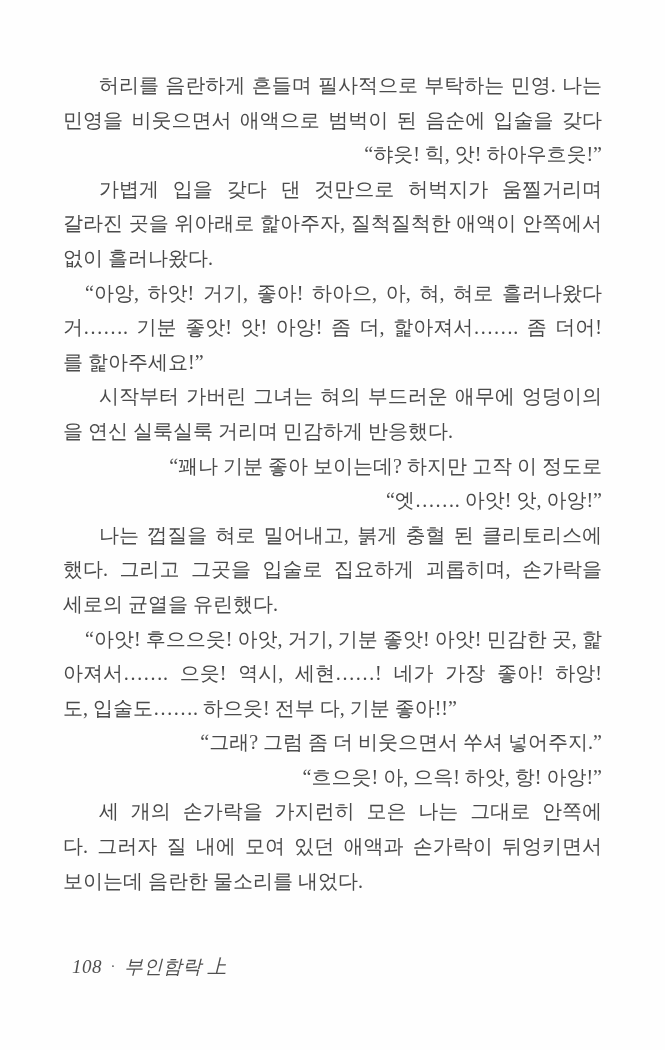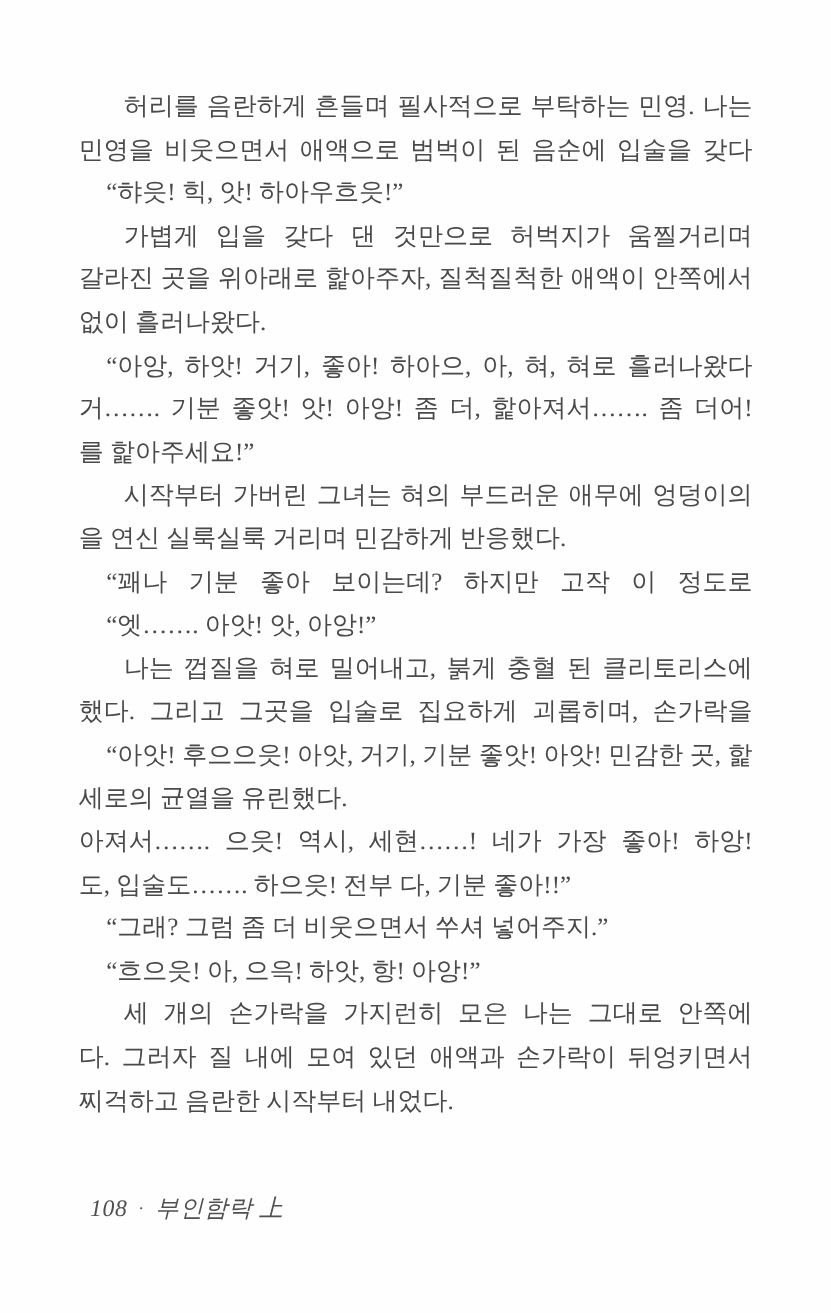--- a/index.html
+++ b/index.html
@@ -28,21 +28,21 @@
     height: 34.6px;
     overflow: hidden;
     text-align: left;
     word-break: keep-all;
   }
   .line.justify {
     text-align: justify;
     text-align-last: justify;
   }
   .line.indent   { text-indent: 36px; }
-  .line.indent-q { text-indent: 22px; }
+  .line.indent-q { text-indent: 22px; text-align: right; }
   .footer {
     position: absolute;
     left: 72px;
     top: 954px;
     font-size: 19px;
     color: #505050;
     letter-spacing: 0.5px;
     font-style: italic;
   }
   .footer .sep {
@@ -66,28 +66,28 @@
       <div class="line">없이 흘러나왔다.</div>
       <div class="line justify indent-q">“아앙, 하앗! 거기, 좋아! 하아으, 아, 혀, 혀로 흘러나왔다</div>
       <div class="line justify">거……. 기분 좋앗! 앗! 아앙! 좀 더, 핥아져서……. 좀 더어! 보지</div>
       <div class="line">를 핥아주세요!”</div>
       <div class="line justify indent">시작부터 가버린 그녀는 혀의 부드러운 애무에 엉덩이의 구멍</div>
       <div class="line">을 연신 실룩실룩 거리며 민감하게 반응했다.</div>
       <div class="line justify indent-q">“꽤나 기분 좋아 보이는데? 하지만 고작 이 정도로 만족하는</div>
       <div class="line indent-q">“엣……. 아앗! 앗, 아앙!”</div>
       <div class="line justify indent">나는 껍질을 혀로 밀어내고, 붉게 충혈 된 클리토리스에 키스</div>
       <div class="line justify">했다. 그리고 그곳을 입술로 집요하게 괴롭히며, 손가락을 이용해</div>
+      <div class="line">세로의 균열을 유린했다.</div>
       <div class="line justify indent-q">“아앗! 후으으읏! 아앗, 거기, 기분 좋앗! 아앗! 민감한 곳, 핥</div>
-      <div class="line">세로의 균열을 유린했다.</div>
       <div class="line justify">아져서……. 으읏! 역시, 세현……! 네가 가장 좋아! 하앙! 손가락</div>
       <div class="line">도, 입술도……. 하으읏! 전부 다, 기분 좋아!!”</div>
       <div class="line indent-q">“그래? 그럼 좀 더 비웃으면서 쑤셔 넣어주지.”</div>
       <div class="line indent-q">“흐으읏! 아, 으윽! 하앗, 항! 아앙!”</div>
       <div class="line justify indent">세 개의 손가락을 가지런히 모은 나는 그대로 안쪽에 삽입했</div>
       <div class="line justify">다. 그러자 질 내에 모여 있던 애액과 손가락이 뒤엉키면서 찌걱</div>
-      <div class="line">찌걱하고 음란한 시작부터 내었다.</div>
+      <div class="line">보이는데 음란한 물소리를 내었다.</div>
     </div>
 
   <div class="footer">
     <span>108</span><span class="sep">·</span><span>부인함락 上</span>
   </div>
 
 </div>
 
 </body></html>

